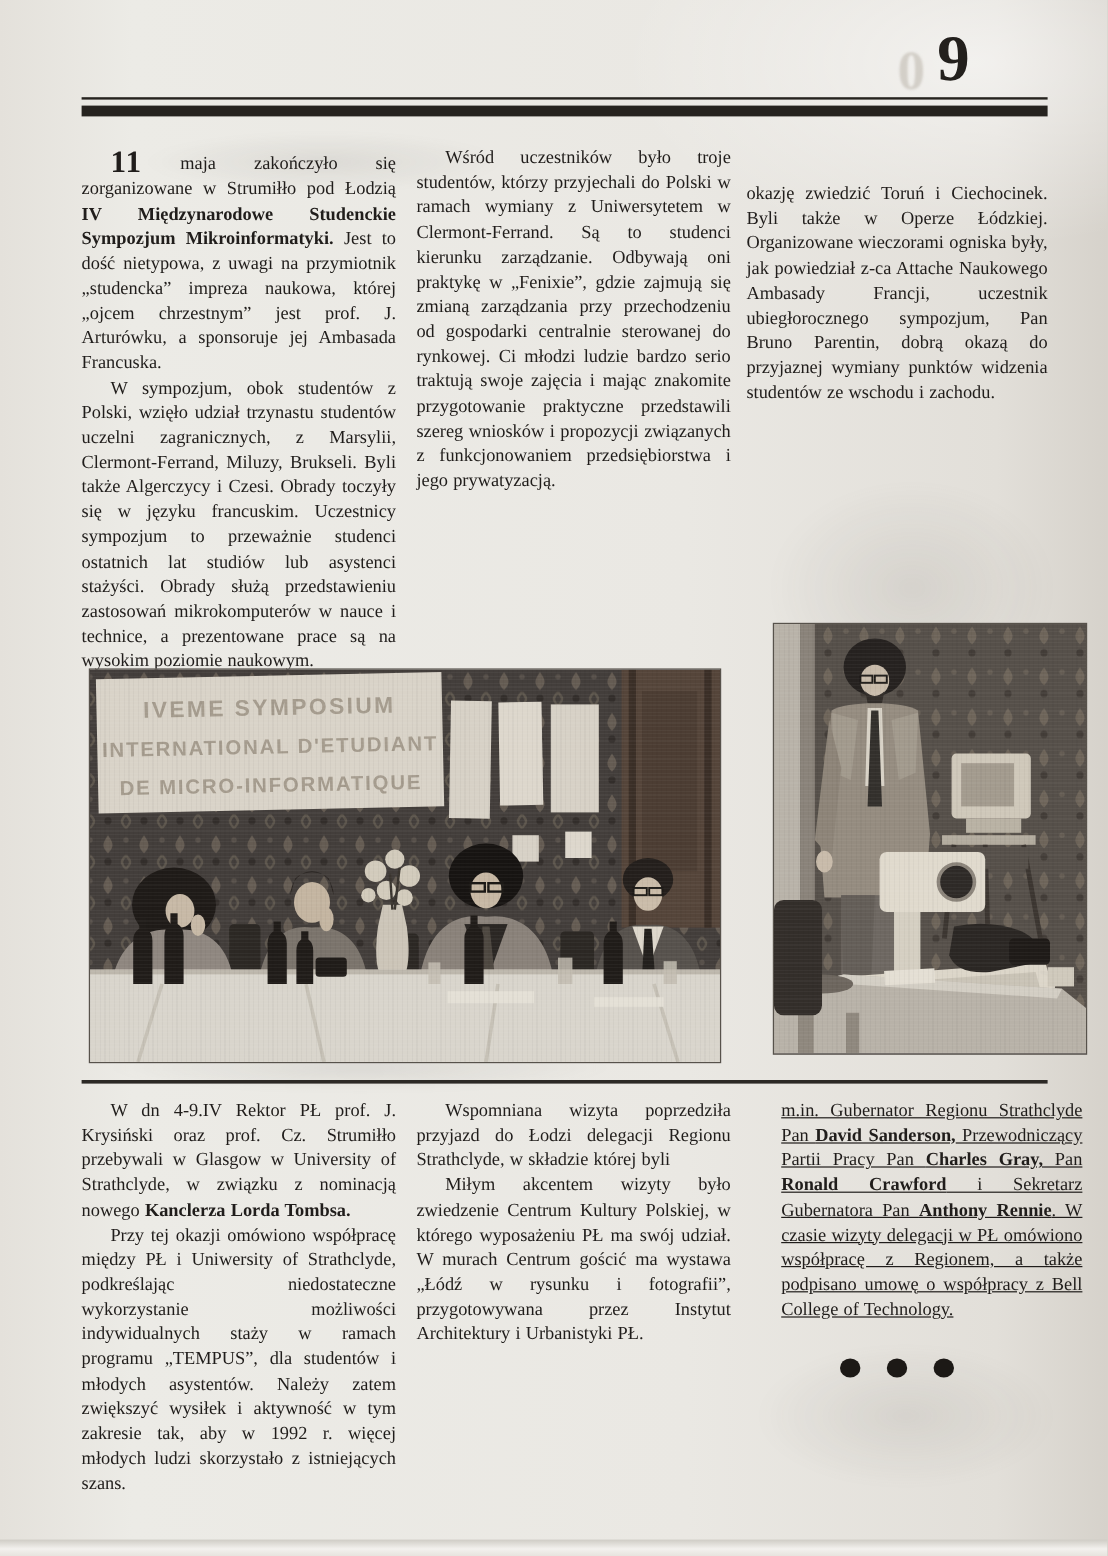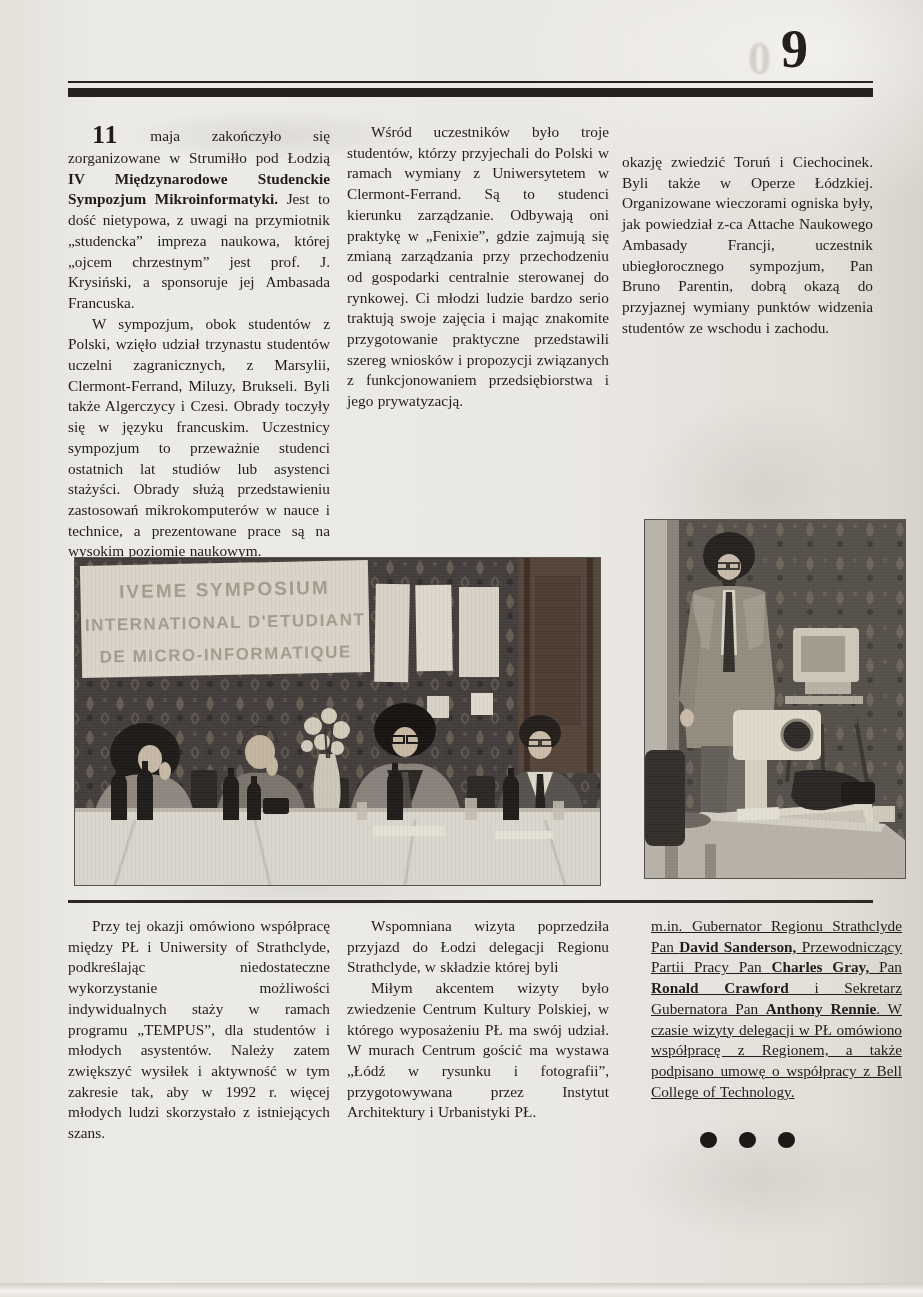--- a/index.html
+++ b/index.html
@@ -87,21 +87,21 @@
   <div class="ghost g2"></div>
   <div class="ghost g3"></div>
   <div class="ghost g4"></div>
 
   <div class="pagenum-ghost">0</div>
   <div class="pagenum">9</div>
   <div class="rule rule-thin"></div>
   <div class="rule rule-thick"></div>
 
   <div class="col c1" lang="pl">
-      <p class="ind"><span class="dropcap">11</span><span> maja zakończyło się zorganizowane w Strumiłło pod Łodzią </span><span class="b">IV Międzynarodowe Studenckie Sympozjum Mikroinformatyki.</span><span> Jest to dość nietypowa, z uwagi na przymiotnik „studencka” impreza naukowa, której „ojcem chrzestnym” jest prof. J. Krysiński, a sponsoruje jej Ambasada Francuska.</span></p>
+      <p class="ind"><span class="dropcap">11</span><span> maja zakończyło się zorganizowane w Strumiłło pod Łodzią </span><span class="b">IV Międzynarodowe Studenckie Sympozjum Mikroinformatyki.</span><span> Jest to dość nietypowa, z uwagi na przymiotnik „studencka” impreza naukowa, której „ojcem chrzestnym” jest prof. J. Arturówku, a sponsoruje jej Ambasada Francuska.</span></p>
       <p class="ind"><span>W sympozjum, obok studentów z Polski, wzięło udział trzynastu studentów uczelni zagranicznych, z Marsylii, Clermont-Ferrand, Miluzy, Brukseli. Byli także Algerczycy i Czesi. Obrady toczyły się w języku francuskim. Uczestnicy sympozjum to przeważnie studenci ostatnich lat studiów lub asystenci stażyści. Obrady służą przedstawieniu zastosowań mikrokomputerów w nauce i technice, a prezentowane prace są na wysokim poziomie naukowym.</span></p>
     </div>
   <div class="col c2" lang="pl">
       <p class="ind"><span>Wśród uczestników było troje studentów, którzy przyjechali do Polski w ramach wymiany z Uniwersytetem w Clermont-Ferrand. Są to studenci kierunku zarządzanie. Odbywają oni praktykę w „Fenixie”, gdzie zajmują się zmianą zarządzania przy przechodzeniu od gospodarki centralnie sterowanej do rynkowej. Ci młodzi ludzie bardzo serio traktują swoje zajęcia i mając znakomite przygotowanie praktyczne przedstawili szereg wniosków i propozycji związanych z funkcjonowaniem przedsiębiorstwa i jego prywatyzacją.</span></p>
     </div>
   <div class="col c3" lang="pl">
       <p><span>okazję zwiedzić Toruń i Ciechocinek. Byli także w Operze Łódzkiej. Organizowane wieczorami ogniska były, jak powiedział z-ca Attache Naukowego Ambasady Francji, uczestnik ubiegłorocznego sympozjum, Pan Bruno Parentin, dobrą okazą do przyjaznej wymiany punktów widzenia studentów ze wschodu i zachodu.</span></p>
     </div>
 
   <figure class="photo photo-left">
@@ -285,20 +285,21 @@
         <rect x="92" y="288" width="42" height="12" fill="#e4dfd4" transform="rotate(-3 113 294)"></rect>
       </g>
       <rect x="0" y="230" width="40" height="96" rx="8" fill="#332e2a"></rect>
     </svg>
     <div class="grain"></div>
   </figure>
 
   <div class="rule rule-mid"></div>
 
   <div class="col b1" lang="pl">
+      <p class="ind"><span>W dn 4-9.IV Rektor PŁ prof. J. Krysiński oraz prof. Cz. Strumiłło przebywali w Glasgow w University of Strathclyde, w związku z nominacją nowego </span><span class="b">Kanclerza Lorda Tombsa.</span></p>
       <p class="ind"><span>Przy tej okazji omówiono współpracę między PŁ i Uniwersity of Strathclyde, podkreślając niedostateczne wykorzystanie możliwości indywidualnych staży w ramach programu „TEMPUS”, dla studentów i młodych asystentów. Należy zatem zwiększyć wysiłek i aktywność w tym zakresie tak, aby w 1992 r. więcej młodych ludzi skorzystało z istniejących szans.</span></p>
     </div>
   <div class="col b2" lang="pl">
       <p class="ind"><span>Wspomniana wizyta poprzedziła przyjazd do Łodzi delegacji Regionu Strathclyde, w składzie której byli</span></p>
       <p class="ind"><span>Miłym akcentem wizyty było zwiedzenie Centrum Kultury Polskiej, w którego wyposażeniu PŁ ma swój udział. W murach Centrum gościć ma wystawa „Łódź w rysunku i fotografii”, przygotowywana przez Instytut Architektury i Urbanistyki PŁ.</span></p>
     </div>
   <div class="col b3" lang="pl">
   <p><span>m.in. Gubernator Regionu Strathclyde Pan </span><span class="b">David Sanderson,</span><span> Przewodniczący Partii Pracy Pan </span><span class="b">Charles Gray,</span><span> Pan </span><span class="b">Ronald Crawford</span><span> i Sekretarz Gubernatora Pan </span><span class="b">Anthony Rennie</span><span>. W czasie wizyty delegacji w PŁ omówiono współpracę z Regionem, a także podpisano umowę o współpracy z Bell College of Technology.</span></p>
     </div>
   <div class="bullets" style="position:absolute;left:622px;top:1102px;width:251px;">

